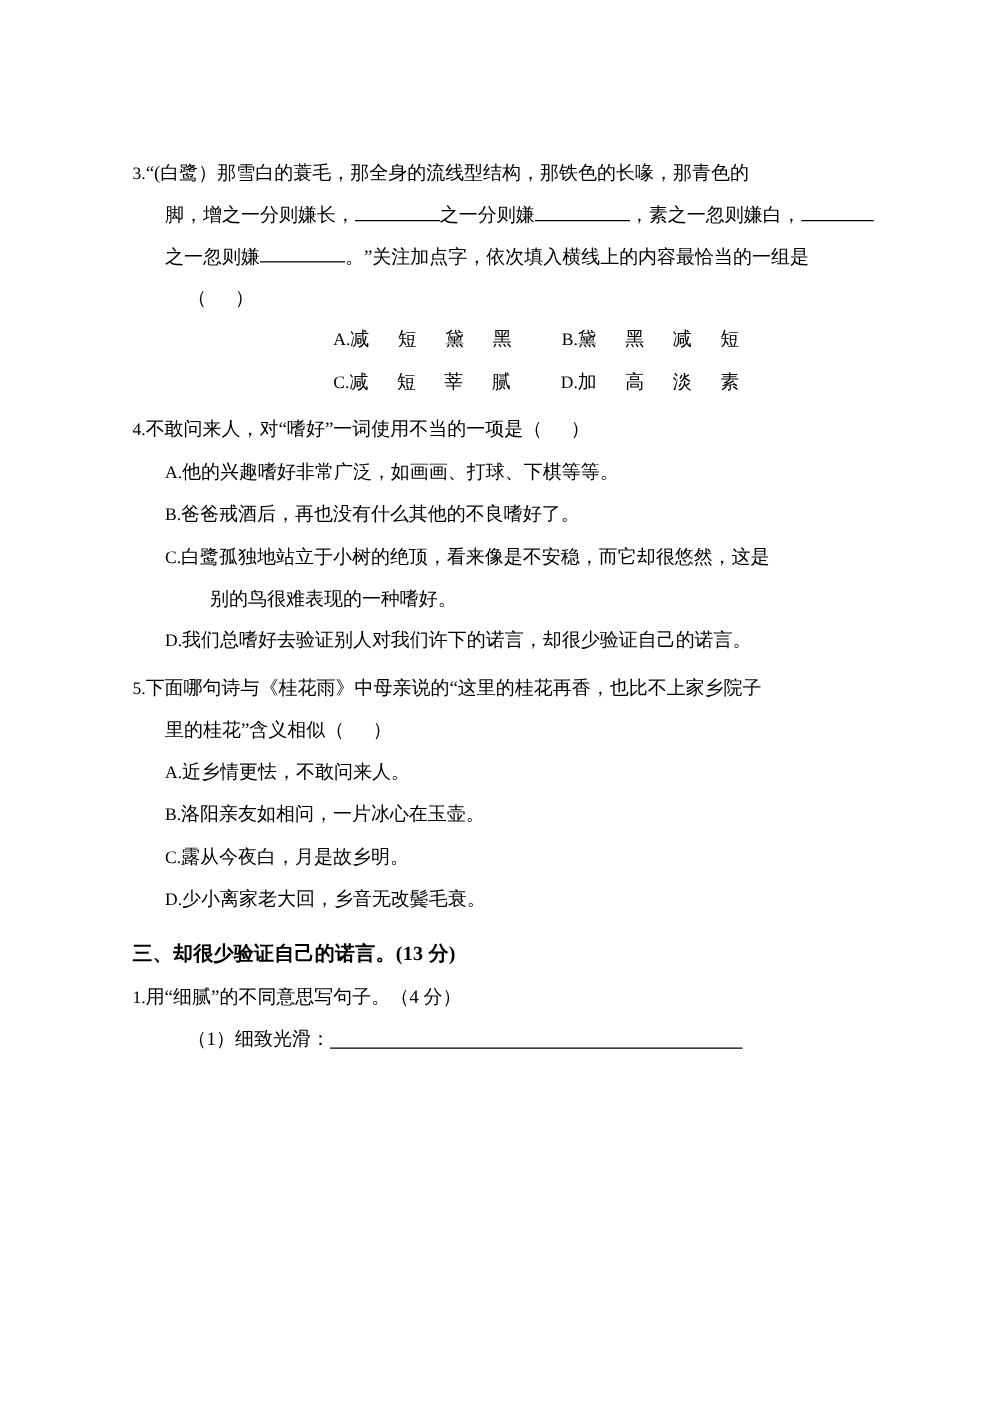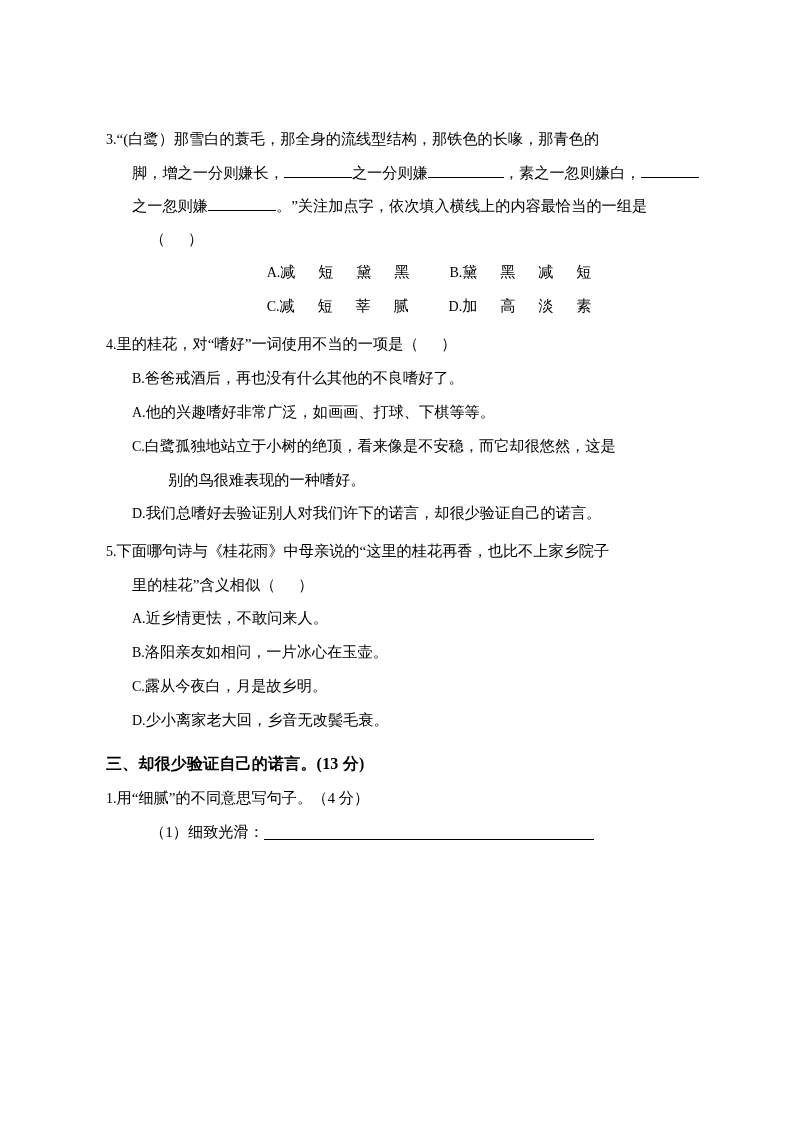--- a/index.html
+++ b/index.html
@@ -94,23 +94,23 @@
       <span class="q-line"><span class="num">3.</span><span>“(白鹭）那雪白的蓑毛，那全身的流线型结构，那铁色的长喙，那青色的</span></span>
       <span class="q-line indent1"><span>脚，增之一分则嫌长，</span><span class="blank-u b70"></span><span>之一分则嫌</span><span class="blank-u b78"></span><span>，素之一忽则嫌白，</span><span class="blank-u b60"></span></span>
       <span class="q-line indent1"><span>之一忽则嫌</span><span class="blank-u b70"></span><span>。”关注加点字，依次填入横线上的内容最恰当的一组是</span></span>
       <span class="q-line indent2 paren">（      ）</span>
 
       <span class="opt-row"><span class="opt-label">A.</span><span>减      短      黛      黑</span><span class="sp-wide"></span><span class="opt-label">B.</span><span>黛      黑      减      短</span></span>
       <span class="opt-row"><span class="opt-label">C.</span><span>减      短      莘      腻</span><span class="sp-wide"></span><span class="opt-label">D.</span><span>加      高      淡      素</span></span>
     </div>
 
     <div class="q">
-      <span class="q-line"><span class="num">4.</span><span>里的桂花，对“嗜好”一词使用不当的一项是（      ）</span></span>
+      <span class="q-line"><span class="num">4.</span><span>不敢问来人，对“嗜好”一词使用不当的一项是（      ）</span></span>
+      <span class="q-line indent1"><span class="opt-label">A.</span><span>他的兴趣嗜好非常广泛，如画画、打球、下棋等等。</span></span>
       <span class="q-line indent1"><span class="opt-label">B.</span><span>爸爸戒酒后，再也没有什么其他的不良嗜好了。</span></span>
-      <span class="q-line indent1"><span class="opt-label">A.</span><span>他的兴趣嗜好非常广泛，如画画、打球、下棋等等。</span></span>
       <span class="q-line indent1"><span class="opt-label">C.</span><span>白鹭孤独地站立于小树的绝顶，看来像是不安稳，而它却很悠然，这是</span></span>
       <span class="q-line indent3"><span>别的鸟很难表现的一种嗜好。</span></span>
       <span class="q-line indent1"><span class="opt-label">D.</span><span>我们总嗜好去验证别人对我们许下的诺言，却很少验证自己的诺言。</span></span>
     </div>
 
     <div class="q">
       <span class="q-line"><span class="num">5.</span><span>下面哪句诗与《桂花雨》中母亲说的“这里的桂花再香，也比不上家乡院子</span></span>
       <span class="q-line indent1"><span>里的桂花”含义相似（      ）</span></span>
       <span class="q-line indent1"><span class="opt-label">A.</span><span>近乡情更怯，不敢问来人。</span></span>
       <span class="q-line indent1"><span class="opt-label">B.</span><span>洛阳亲友如相问，一片冰心在玉壶。</span></span>

